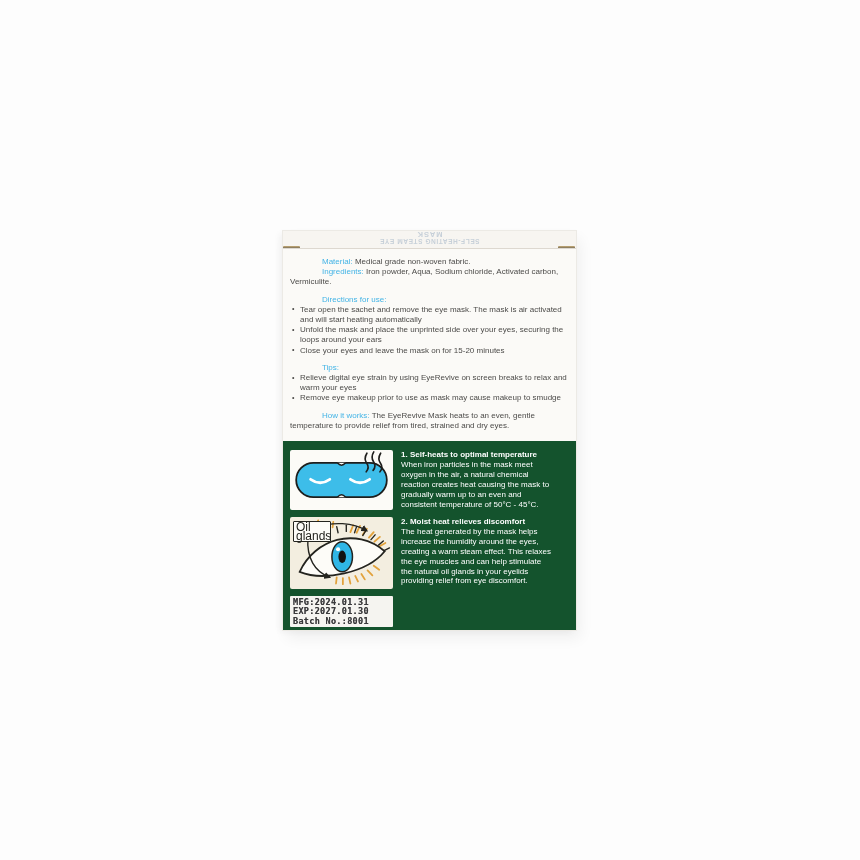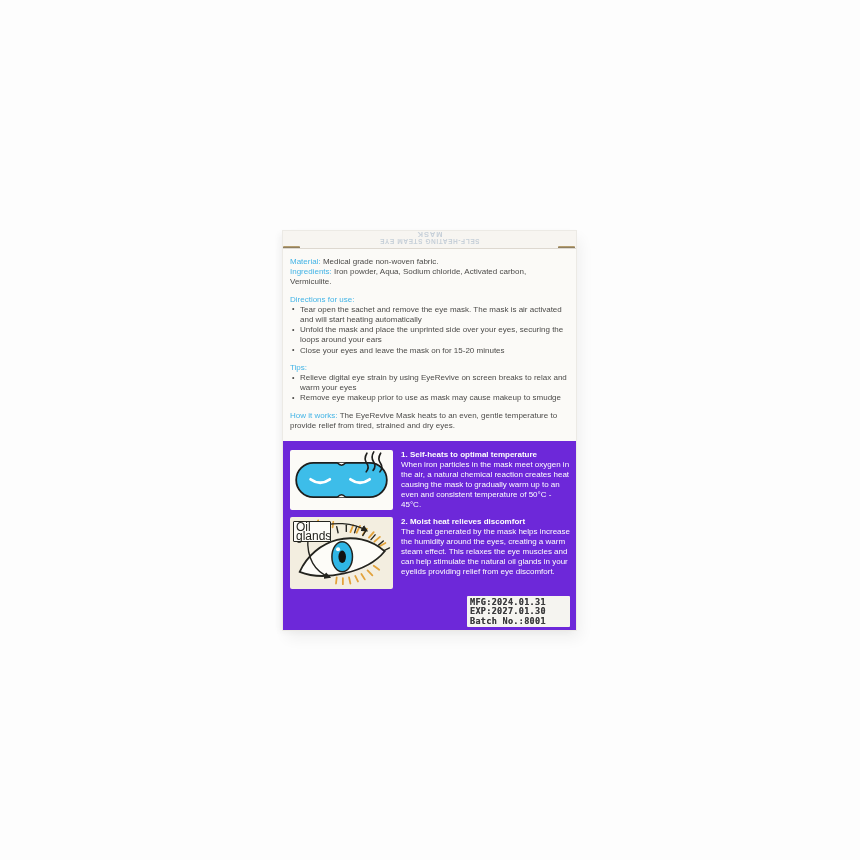--- a/index.html
+++ b/index.html
@@ -31,31 +31,31 @@
   .notch{position:absolute;bottom:-1px;height:3px;width:17px;
     background:linear-gradient(#c7ad77,#57524a);border-radius:1px;}
   .notch-left{left:0;}
   .notch-right{right:1px;}
   
   .info{
     position:absolute;top:18px;left:0;right:0;height:192px;
     padding:8px 7px 0 7px;box-sizing:border-box;
     font-size:8px;line-height:10.2px;color:#4c4b49;overflow:hidden;
   }
-  .lbl{color:#44b4e6;}
+  .lbl{color:#44b4e6;margin-left:32px;}
   .sec{margin:0 0 0 0;}
   .gap{height:7px;}
   ul.blist{margin:0;padding:0 0 0 10px;list-style:none;}
   ul.blist li{position:relative;}
   ul.blist li::before{content:"•";position:absolute;left:-8px;top:-0.5px;font-size:7px;color:#4c4b49;}
   
   .panel{
     position:absolute;left:0;right:0;top:210px;bottom:0;
-    background:#6d28d9;color:#ffffff;
-    padding:9px 6px 6px 7px;box-sizing:border-box;
+    background:#14532d;color:#ffffff;
+    padding:9px 23px 6px 7px;box-sizing:border-box;
   }
   .prow{display:flex;gap:8px;}
   .prow + .prow{margin-top:7px;}
   .card{flex:none;width:103px;border-radius:2px;position:relative;overflow:hidden;}
   .card-mask{height:60px;background:#fcfbf7;}
   .card-eye{height:72px;background:#f3eee0;}
   .card svg{display:block;width:100%;height:100%;}
   .ptext{flex:1;font-size:8px;line-height:9.9px;color:#fdfefe;}
   .ptext .phead{font-weight:bold;margin:0;}
   .ptext p{margin:0;}
@@ -65,21 +65,21 @@
     font-size:12px;line-height:8.5px;color:#24241f;padding:1px 2px;text-align:left;
   }
   
   .stamp{
     flex:none;width:103px;height:31px;background:#f5f4f0;border-radius:1px;
     font-family:"DejaVu Sans Mono",monospace;font-size:8.5px;font-weight:bold;
     color:#3a3a3c;line-height:9.3px;letter-spacing:.3px;
     padding:2px 3px;box-sizing:border-box;white-space:nowrap;overflow:hidden;
     text-shadow:0 0 .6px rgba(58,58,60,.7);
   }
-  .row3{margin-top:7px;align-items:flex-end;flex-direction:column;}
+  .row3{margin-top:7px;align-items:center;}
   .company{
     flex:1;text-align:right;font-size:7.4px;line-height:9.4px;
     color:rgba(255,255,255,.97);padding-top:3px;
   }
   .company .cname{font-weight:bold;}
 </style>
 </head>
 <body>
 
 <div class="scene">

